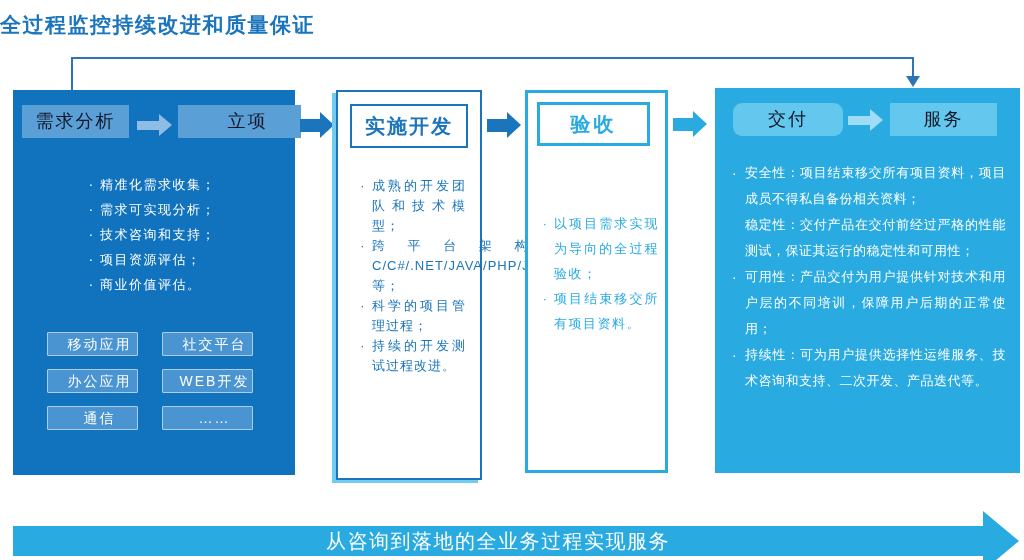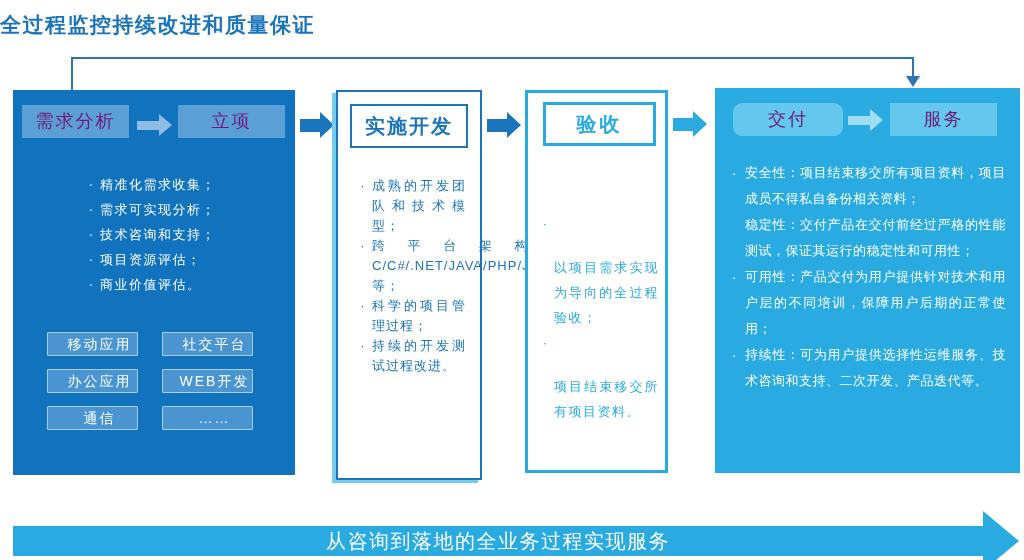--- a/index.html
+++ b/index.html
@@ -23,37 +23,37 @@
   .p1 { left:13px;  top:90px; width:282px; height:385px; background:#1173BE; }
   .p2 { left:336px; top:90px; width:146px; height:390px; background:#fff;
         border:2px solid #1B75BC; box-shadow:-4px 3px 0 #74CAEF; }
   .p3 { left:525px; top:90px; width:143px; height:383px; background:#fff;
         border:3px solid #29ABE2; }
   .p4 { left:715px; top:88px; width:305px; height:385px; background:#29ABE2; }
 
   
   .tab {
     position:absolute; height:33px; line-height:33px; text-align:center;
-    color:#701a75; font-size:18px; letter-spacing:2px;
+    color:#0f172a; font-size:18px; letter-spacing:2px;
   }
   .p1 .tab { background:#5B9FD7; }
   .p4 .tab { background:#64C7ED; }
   .p1 .tab-a { left:9px;   top:15px; width:107px; }
-  .p1 .tab-b { left:165px; top:15px; width:107px; }
+  .p1 .tab-b { left:165px; top:15px; width:107px;padding-left:16px; }
   .p4 .tab-a { left:18px;  top:15px; width:110px;border-radius:9px; }
   .p4 .tab-b { left:175px; top:15px; width:107px; }
 
   
   .hdr {
     position:absolute; box-sizing:border-box; text-align:center;
     font-weight:bold; letter-spacing:2px;
   }
   .p2 .hdr { left:12px; top:12px; width:118px; height:44px; line-height:40px;
              border:2px solid #1B75BC; color:#1B75BC; font-size:20px; }
-  .p3 .hdr { left:15px; top:9px;  width:113px; height:44px; line-height:38px;
+  .p3 .hdr { left:9px; top:9px;  width:113px; height:44px; line-height:38px;
              border:3px solid #29ABE2; color:#29ABE2; font-size:20px; letter-spacing:3px; }
 
   
   .arrow { position:absolute; }
   .arrow .stem { position:absolute; display:block; left:0; }
   .arrow .head { position:absolute; display:block; width:0; height:0; }
   .conn .stem { top:7px; width:20px; height:13px; }
   .conn .head { left:20px; top:0;
                 border-top:13px solid transparent; border-bottom:13px solid transparent;
                 border-left:14px solid; }
@@ -82,21 +82,21 @@
   .p1 .dot { width:17px; font-size:14px; }
 
   .p2 .blist { left:16px; top:84px; width:112px; }
   .p2 .blist li { line-height:20px; color:#1B75BC; font-size:13px; letter-spacing:1px; }
   .p2 .dot { width:18px; font-size:13px; }
   .p2 .txt { text-align:justify; }
 
   .p3 .blist { left:9px; top:118px; width:122px; }
   .p3 .blist li { line-height:25px; color:#29ABE2; font-size:13px; letter-spacing:1.5px; }
   .p3 .dot { width:17px; font-size:13px; }
-  .p3 .txt { text-align:justify;margin-top:44px; }
+  .p3 .txt { text-align:justify; }
 
   .p4 .blist { left:9px; top:72px; width:290px; }
   .p4 .blist li { line-height:26px; color:#ffffff; font-size:13px; letter-spacing:0.5px; }
   .p4 .dot { width:21px; font-size:14px; }
   .p4 .txt { text-align:justify; padding-right:8px; }
   .p4 .dot.nodot { visibility:hidden; }
 
   
   .tags {
     position:absolute; left:34px; top:242px;

